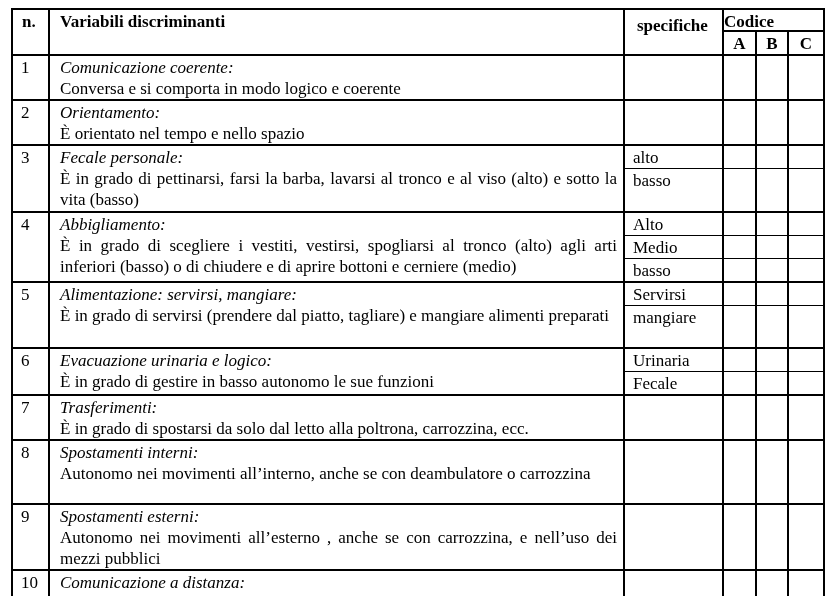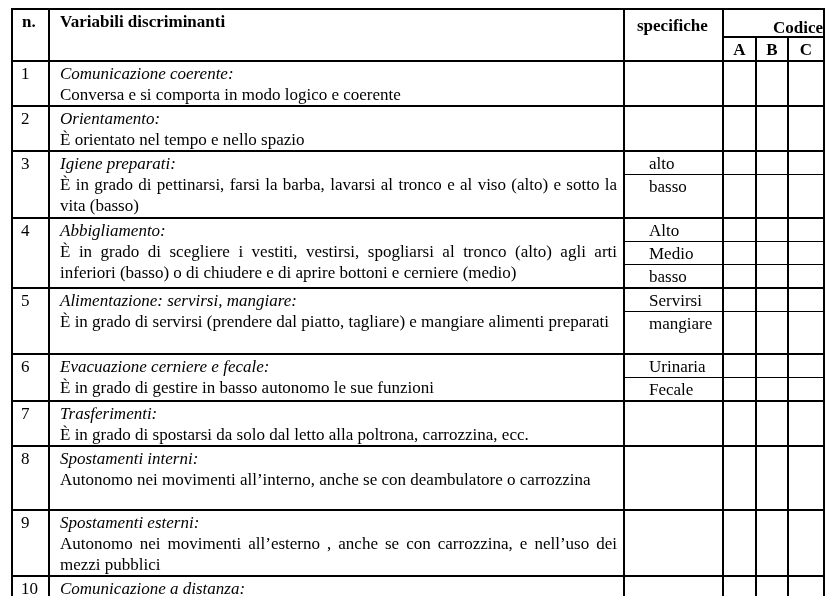--- a/index.html
+++ b/index.html
@@ -33,32 +33,32 @@
     overflow: hidden;
   }
 
   
   tr.h1 { height: 15px; }
   tr.h2 { height: 24px; }
   th { font-weight: bold; text-align: left; }
   th.num-h  { padding: 1px 0 0 9px; }
   th.var-h  { padding: 1px 16px 0 10px; margin-left: 12px; }
   th.spec-h { padding: 5px 0 0 12px; }
-  th.code-h { text-align: right; line-height: 16px; padding-top: 10px; }
+  th.code-h { text-align: left; line-height: 16px; padding-top: 4px; }
   th.abc    { text-align: center; padding-top: 1px; }
 
   
   tr.h21 { height: 21px; }
   tr.h22 { height: 22px; }
   tr.h43 { height: 43px; }
   tr.h64 { height: 64px; }
 
   td.num  { padding: 1px 0 0 8px; }
   td.var  { padding: 1px 6px 0 10px; margin-left: 32px; }
-  td.spec { padding: 1px 2px 0 24px; }
+  td.spec { padding: 1px 2px 0 8px; }
   td.code {}
 
   .title { font-style: italic; }
   .desc  { text-align: justify; }
 
   
   .bb1 { border-bottom-width: 1px; }
   .bt1 { border-top-width: 1px; }
 </style>
 </head>
@@ -109,21 +109,21 @@
         </td>
         <td class="spec"></td>
         <td class="code"></td>
         <td class="code"></td>
         <td class="code"></td>
       </tr>
 
       <tr class="h21">
         <td class="num" rowspan="2">3</td>
         <td class="var" rowspan="2">
-          <div class="title">Igiene preparati:</div>
+          <div class="title">Fecale personale:</div>
           <div class="desc">È in grado di pettinarsi, farsi la barba, lavarsi al tronco e al viso (alto) e sotto la vita (basso)</div>
         </td>
         <td class="spec bb1">alto</td>
         <td class="code bb1"></td>
         <td class="code bb1"></td>
         <td class="code bb1"></td>
       </tr>
       <tr class="h43">
         <td class="spec bt1">basso</td>
         <td class="code bt1"></td>
@@ -169,21 +169,21 @@
       <tr class="h43">
         <td class="spec bt1">mangiare</td>
         <td class="code bt1"></td>
         <td class="code bt1"></td>
         <td class="code bt1"></td>
       </tr>
 
       <tr class="h21">
         <td class="num" rowspan="2">6</td>
         <td class="var" rowspan="2">
-          <div class="title">Evacuazione cerniere e fecale:</div>
+          <div class="title">Evacuazione urinaria e logico:</div>
           <div class="desc">È in grado di gestire in basso autonomo le sue funzioni</div>
         </td>
         <td class="spec bb1">Urinaria</td>
         <td class="code bb1"></td>
         <td class="code bb1"></td>
         <td class="code bb1"></td>
       </tr>
       <tr class="h22">
         <td class="spec bt1">Fecale</td>
         <td class="code bt1"></td>

